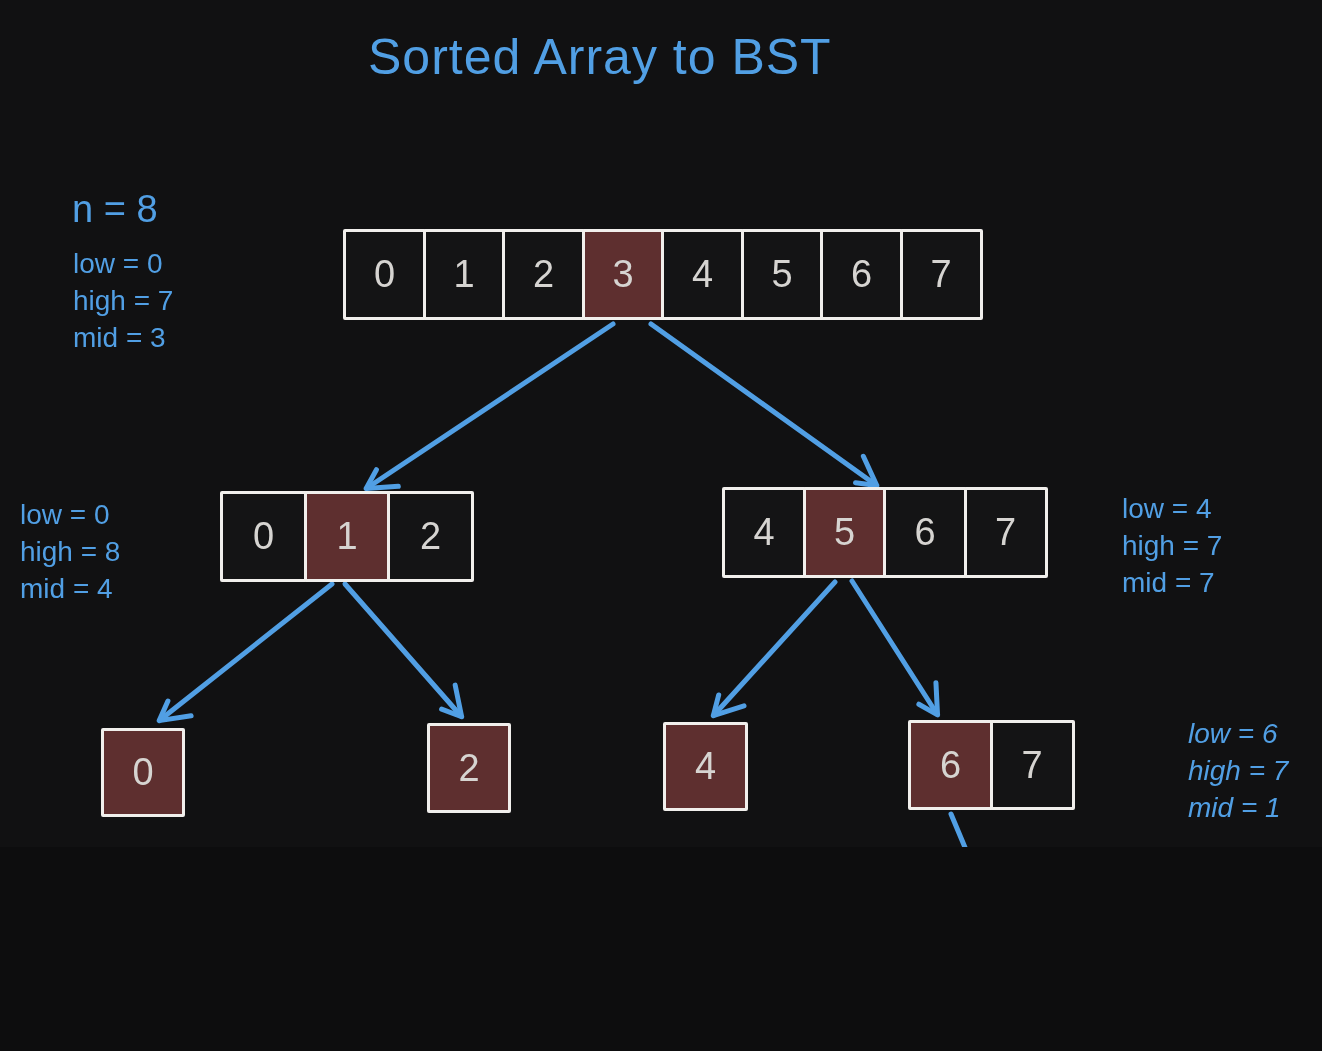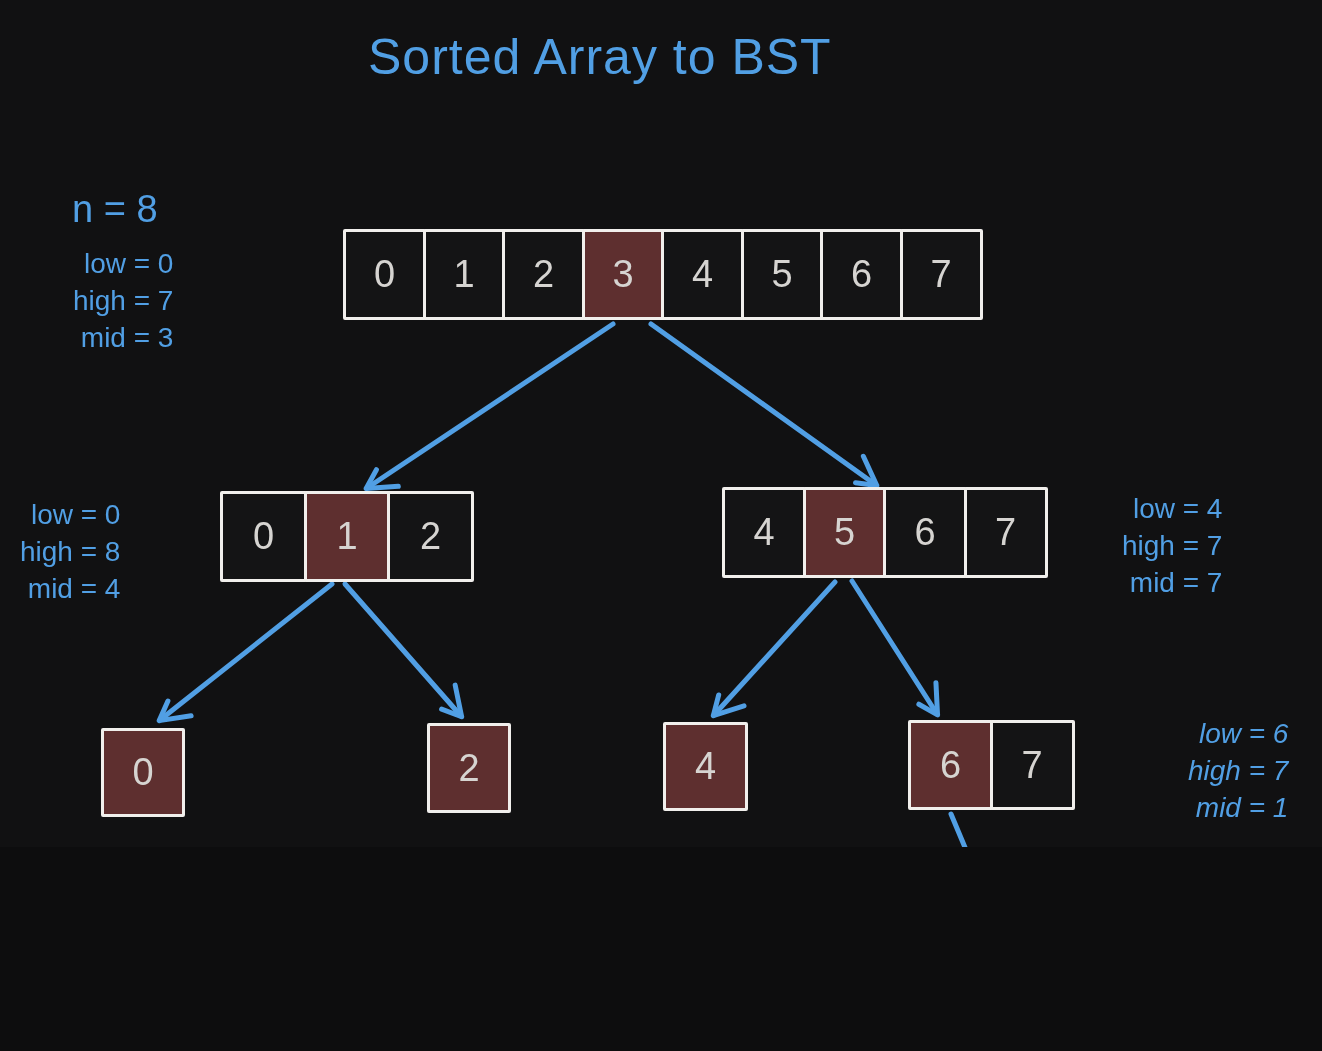--- a/index.html
+++ b/index.html
@@ -19,21 +19,20 @@
     color:var(--orange, #cd7e1e); font-family:"DejaVu Sans", sans-serif;
     transform:rotate(-1deg);
   }
   .n-label {
     position:absolute; left:60px; top:188px;
     font-size:38px; color:var(--accent_blue, #519fe4);margin-left:12px;
   }
   .note {
     position:absolute; font-size:28px; line-height:37px;
     color:var(--accent_blue, #519fe4);
-    text-align:right;
   }
   .arr { position:absolute; display:flex; }
   .cell {
     box-sizing:border-box; border:3.5px solid var(--cell_border, #f1efec);
     background:var(--cell_fill, #141415);
     color:var(--digit, #d6d4d1);
     display:flex; align-items:center; justify-content:center;
     font-size:38px; border-radius:2px;
   }
   .cell + .cell { margin-left:-3.5px; }

